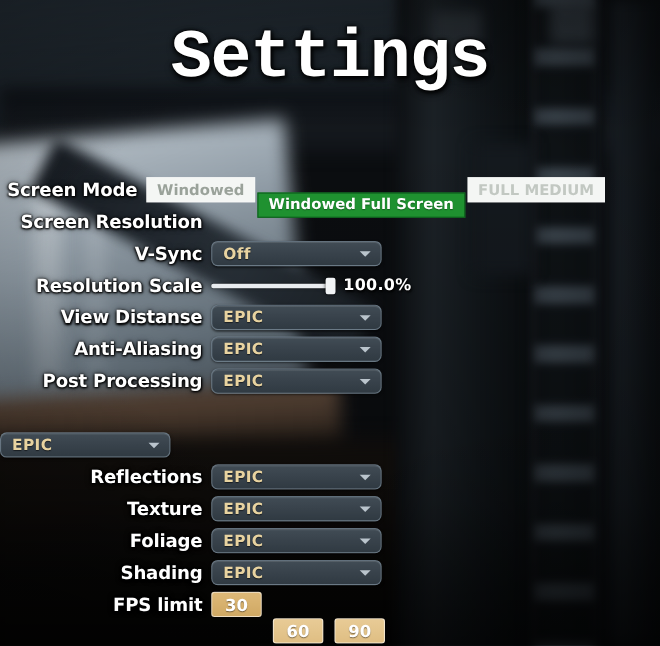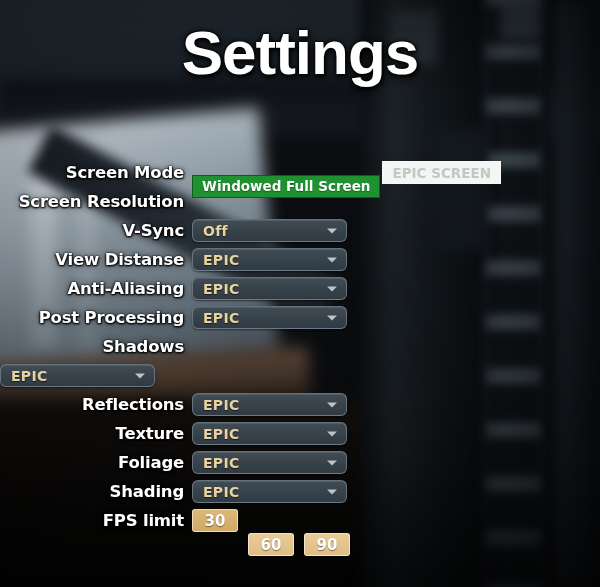--- a/index.html
+++ b/index.html
@@ -112,21 +112,21 @@
   }
 
   
   #ui{ position:absolute; inset:0; }
 
   .title{
     position:absolute; left:0; right:0; top:22px;
     text-align:center;
     font-size:62px; line-height:1;
     font-weight:bold;
-    font-family:Liberation Sans, sans-serif;
+    font-family:Liberation Mono, monospace;
     color:#ffffff;
     letter-spacing:-1px;
     text-shadow:
        0 0 2px rgba(0,0,0,.9),
        2px 2px 4px rgba(0,0,0,.85),
       -1px -1px 3px rgba(0,0,0,.6),
        0 3px 7px rgba(0,0,0,.75);
   }
 
   .rows{
@@ -270,40 +270,52 @@
 <div id="ui">
 
   <div class="title">Settings</div>
 
   <div class="rows">
 
     <div class="row">
       <div class="label">Screen Mode</div>
       <div class="ctl">
         <div class="seg">
+          <div class="segbtn idle">Windowed</div>
           <div class="segbtn sel">Windowed Full Screen</div>
-          <div class="segbtn idle dim">EPIC SCREEN</div>
+          <div class="segbtn idle dim">FULL MEDIUM</div>
         </div>
       </div>
     </div>
 
     <div class="row">
       <div class="label">Screen Resolution</div>
     </div>
 
     <div class="row">
       <div class="label">V-Sync</div>
       <div class="ctl">
         <div class="dd">
           <span class="val">Off</span>
           <span class="caret"></span>
         </div>
       </div>
     </div>
 
+    <div class="row">
+      <div class="label">Resolution Scale</div>
+      <div class="ctl">
+        <div class="slider">
+          <div class="track">
+            <div class="knob"></div>
+          </div>
+          <span class="pct">100.0%</span>
+        </div>
+      </div>
+    </div>
 
     <div class="row">
       <div class="label">View Distanse</div>
       <div class="ctl">
         <div class="dd">
           <span class="val">EPIC</span>
           <span class="caret"></span>
         </div>
       </div>
     </div>
@@ -322,21 +334,20 @@
       <div class="label">Post Processing</div>
       <div class="ctl">
         <div class="dd">
           <span class="val">EPIC</span>
           <span class="caret"></span>
         </div>
       </div>
     </div>
 
     <div class="row">
-      <div class="label">Shadows</div>
     </div>
 
     <div class="row">
       <div class="ctl">
         <div class="dd">
           <span class="val">EPIC</span>
           <span class="caret"></span>
         </div>
       </div>
     </div>

